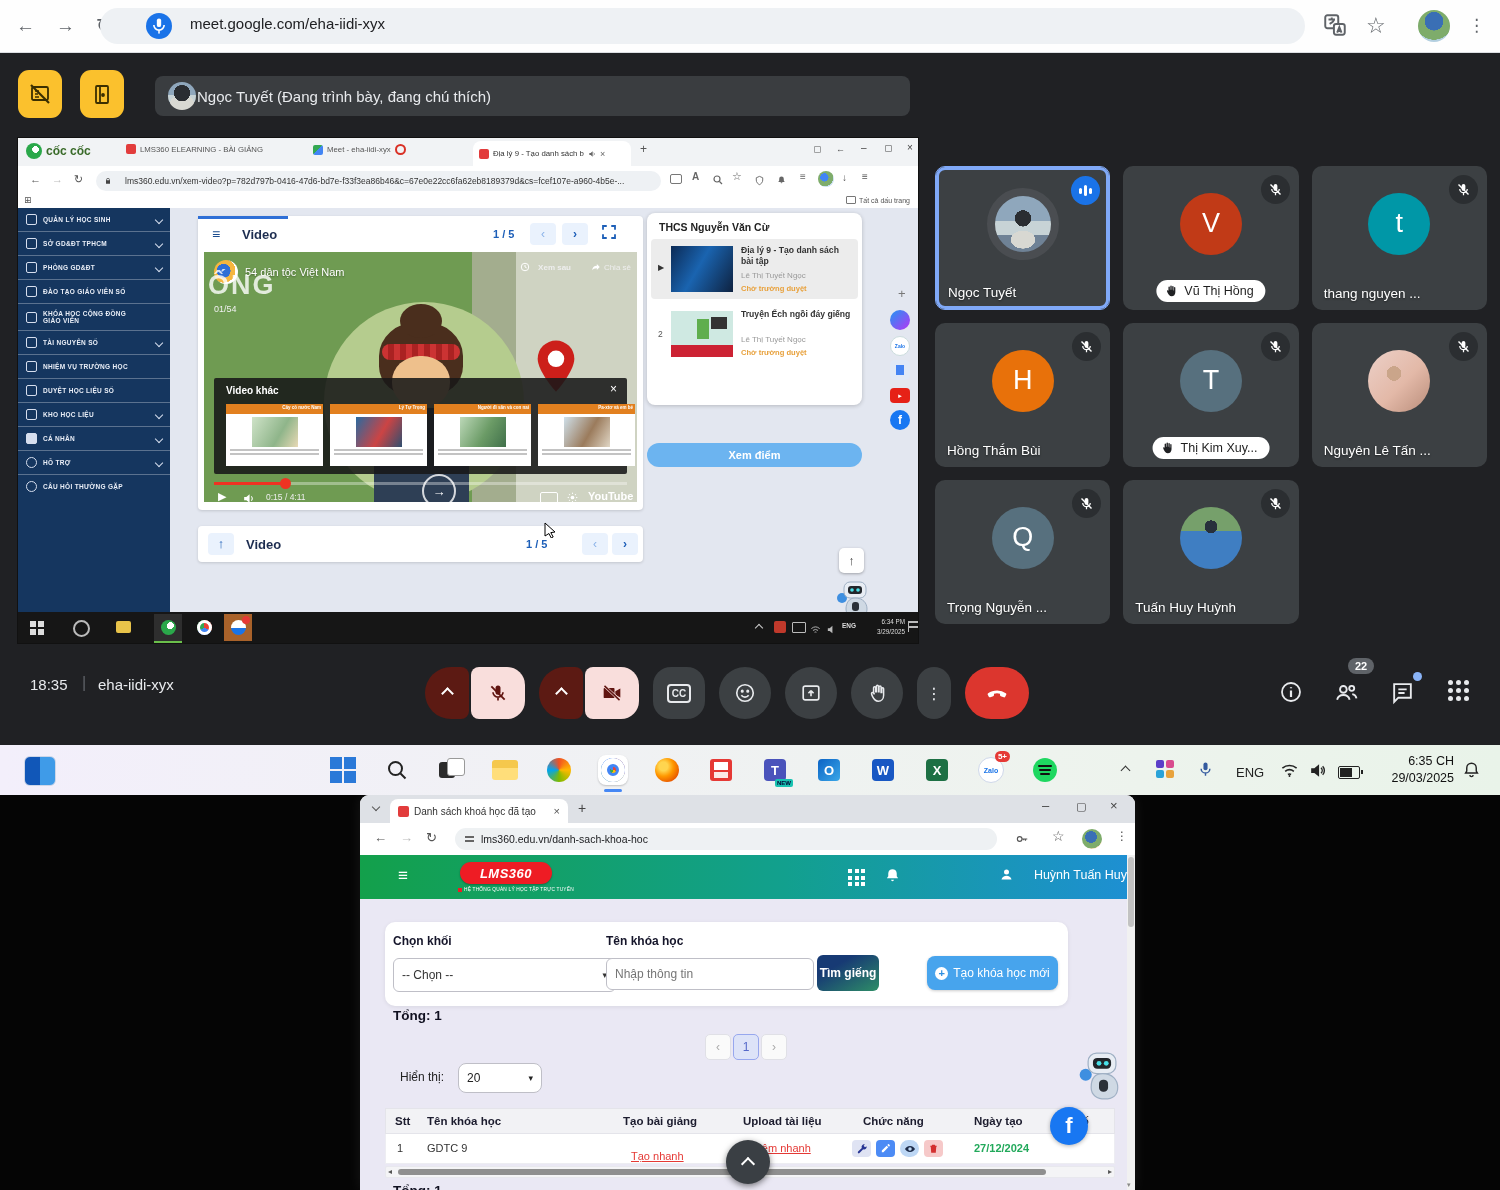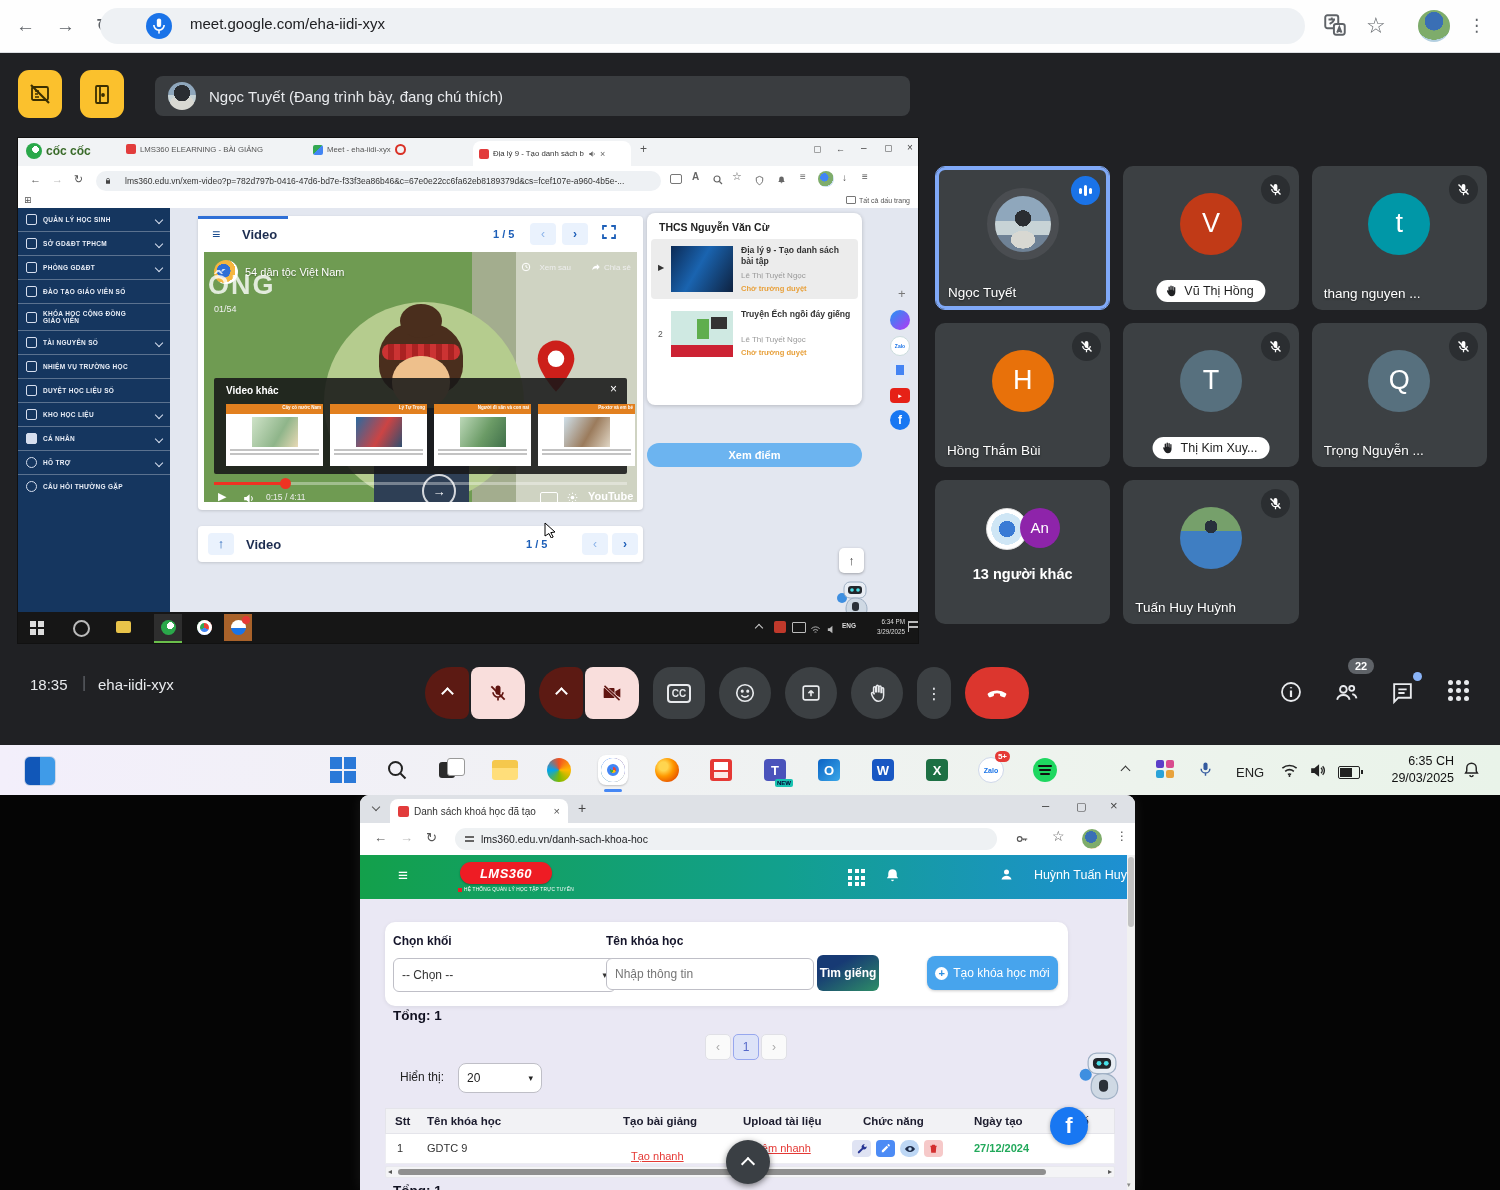--- a/index.html
+++ b/index.html
@@ -87,21 +87,21 @@
   </div>
   <div class="a ybtn" style="left:80px;top:70px;">
     <svg viewBox="0 0 24 24" width="24" height="24" fill="none" stroke="#3b2f00" stroke-width="1.8">
         <rect x="6" y="4" width="12" height="17" rx="1"></rect>
         <path d="M10 4v17"></path>
         <circle cx="13" cy="13" r="1" fill="#3b2f00"></circle>
       </svg>
   </div>
   <div class="a prespill fx">
     <div style="width:28px;height:28px;border-radius:50%;margin-left:13px;" class="photo-nt"></div>
-    <span style="margin-left:13px;color:#e8eaed;font-size:15px;font-weight:500;text-align:right;">Ngọc Tuyết (Đang trình bày, đang chú thích)</span>
+    <span style="margin-left:1px;color:#e8eaed;font-size:15px;font-weight:500;text-align:right;">Ngọc Tuyết (Đang trình bày, đang chú thích)</span>
   </div>
 
   <div class="a" id="ss">
 
     <div class="a" style="left:0;top:0;width:900px;height:28px;background:#f1f3f5;">
       <div class="a fx" style="left:8px;top:5px;gap:4px;">
         <div style="width:16px;height:16px;border-radius:50%;background:radial-gradient(circle at 60% 40%,#fff 24%,#2aa84a 25%);"></div>
         <span style="font-size:12px;color:#3a6b2a;font-weight:bold;">cốc cốc</span>
       </div>
       <div class="a fx" style="left:108px;top:6px;width:172px;gap:4px;">
@@ -248,21 +248,21 @@
           <svg class="a" style="left:330px;top:88px;" width="44" height="56" viewBox="0 0 24 30">
               <path fill="#cc1f1a" d="M12 0a10 10 0 0 0-10 10c0 7 10 18 10 18s10-11 10-18A10 10 0 0 0 12 0z"></path>
               <circle cx="12" cy="10" r="4.5" fill="#fff"></circle>
             </svg>
           <div class="a fx" style="left:10px;top:8px;gap:7px;">
             <div style="width:24px;height:24px;border-radius:50%;background:radial-gradient(circle at 40% 45%,#2f6fd6 35%,#f4b63f 36% 60%,#fff 61%);"></div>
             <span style="color:#fff;font-size:11px;text-shadow:0 1px 2px rgba(0,0,0,.4);">54 dân tộc Việt Nam</span>
           </div>
           <span class="a" style="left:4px;top:18px;font-size:27px;font-weight:bold;color:rgba(255,255,255,.8);letter-spacing:2px;">ỐNG</span>
           <span class="a" style="left:10px;top:52px;font-size:9px;color:#f0f0f0;">01/54</span>
-          <span class="a fx" style="right:66px;top:10px;gap:8px;">
+          <span class="a fx" style="right:66px;top:10px;gap:8px;font-weight:bold;">
             <svg viewBox="0 0 24 24" width="10" height="10" fill="none" stroke="#fff" stroke-width="2.4">
                 <circle cx="12" cy="12" r="9"></circle>
                 <path d="M12 7v5l4 2"></path>
               </svg>
             <span style="font-size:8px;color:#eee;">Xem sau</span>
           </span>
           <span class="a fx" style="right:6px;top:10px;gap:3px;">
             <svg viewBox="0 0 24 24" width="10" height="10">
                 <path fill="#fff" d="M14 5l7 7-7 7v-4C8 15 5 17 3 20c0-7 4-11 11-11z"></path>
               </svg>
@@ -482,29 +482,33 @@
       </div>
     </div>
     <div class="ptile">
       <span class="micoff">
           <svg viewBox="0 0 24 24" width="15" height="15" fill="none" stroke="#fff" stroke-width="2">
             <rect x="9" y="3" width="6" height="11" rx="3" fill="#fff" stroke="none"></rect>
             <path d="M6 11a6 6 0 0 0 12 0M12 17v4"></path>
             <path d="M4 4l16 16" stroke-width="2.2"></path>
           </svg>
         </span>
+      <div class="pinit photo-nlt"></div>
+      <div class="pname">Nguyên Lê Tấn ...</div>
+    </div>
+    <div class="ptile">
+      <span class="micoff">
+          <svg viewBox="0 0 24 24" width="15" height="15" fill="none" stroke="#fff" stroke-width="2">
+            <rect x="9" y="3" width="6" height="11" rx="3" fill="#fff" stroke="none"></rect>
+            <path d="M6 11a6 6 0 0 0 12 0M12 17v4"></path>
+            <path d="M4 4l16 16" stroke-width="2.2"></path>
+          </svg>
+        </span>
       <div class="pinit" style="background:#57707e;">Q</div>
       <div class="pname">Trọng Nguyễn ...</div>
-    </div>
-    <div class="ptile">
-      <div class="a" style="left:50%;top:34%;transform:translate(-50%,-50%);display:flex;">
-        <span style="width:40px;height:40px;border-radius:50%;background:radial-gradient(circle,#3a7bd5 28%,#cfe6f5 29% 55%,#fff 56%);border:1px solid #ddd;"></span>
-        <span style="width:40px;height:40px;border-radius:50%;background:#8e24aa;color:#fff;font-size:15px;display:flex;align-items:center;justify-content:center;margin-left:-8px;">An</span>
-      </div>
-      <div style="position:absolute;left:0;right:0;top:60%;text-align:center;color:#fff;font-size:14.5px;font-weight:bold;">13 người khác</div>
     </div>
     <div class="ptile">
       <span class="micoff">
           <svg viewBox="0 0 24 24" width="15" height="15" fill="none" stroke="#fff" stroke-width="2">
             <rect x="9" y="3" width="6" height="11" rx="3" fill="#fff" stroke="none"></rect>
             <path d="M6 11a6 6 0 0 0 12 0M12 17v4"></path>
             <path d="M4 4l16 16" stroke-width="2.2"></path>
           </svg>
         </span>
       <div class="pinit photo-th"></div>

